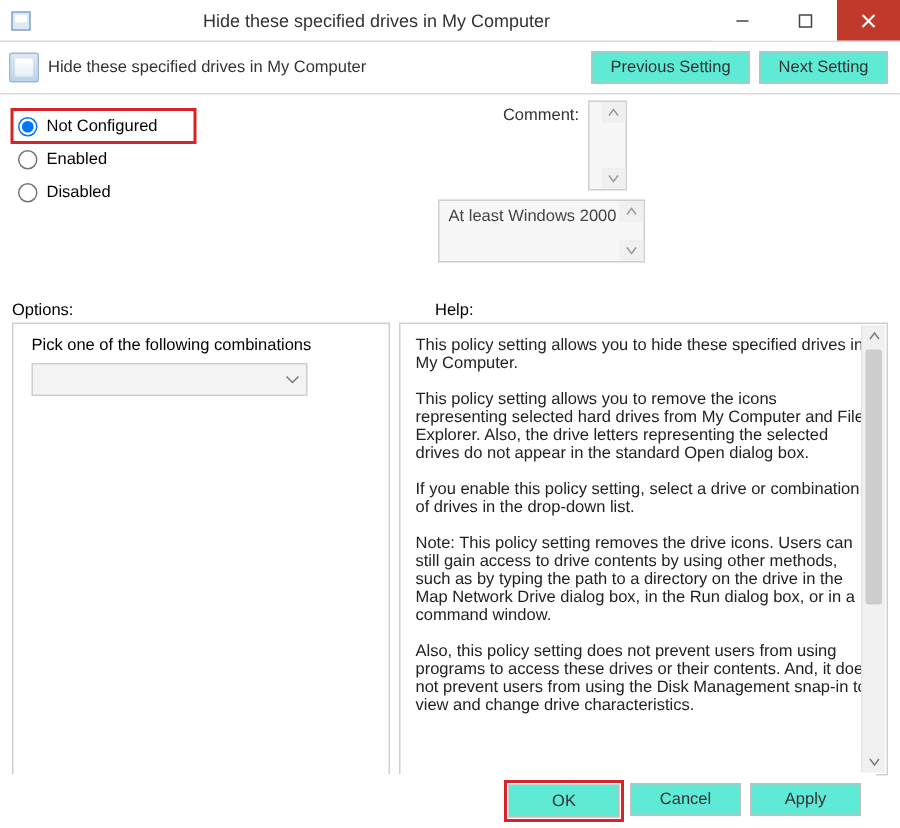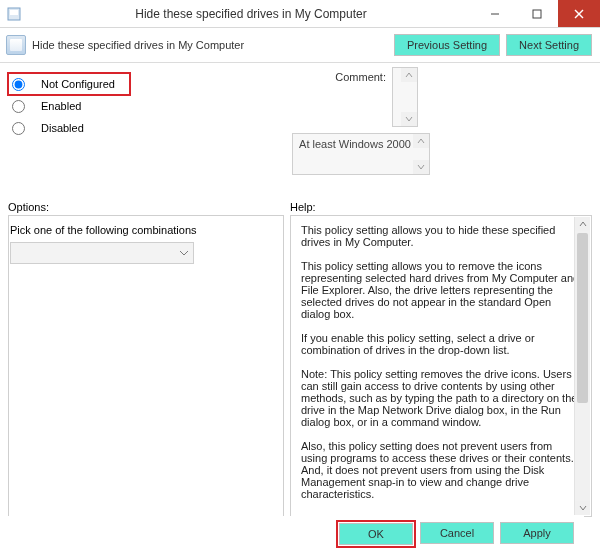--- a/index.html
+++ b/index.html
@@ -21,39 +21,39 @@
   .header-row { display: flex; align-items: center; padding: 6px 8px 6px 6px; border-bottom: 1px solid #dcdcdc; }
   .header-icon { width: 20px; height: 20px; margin-right: 6px; background: linear-gradient(#dde8f3, #bcd3ea); border: 1px solid #9bb8d4; border-radius: 2px; position: relative; }
   .header-icon::after { content: ""; position: absolute; inset: 3px; background: linear-gradient(#fff, #e6eef7); border-radius: 1px; }
   .header-title { flex: 1; color: #333; }
   .nav-buttons { display: flex; gap: 6px; }
   .btn { height: 22px; padding: 0 12px; background: #5eead4; border: 1px solid #c0c0c0; color: #333; display: flex; align-items: center; cursor: pointer; }
 
   
   .config-area { display: flex; padding: 4px 8px 6px 8px; }
   .radio-col { width: 122px; padding-top: 6px; }
-  .radio-row { display: flex; align-items: center; height: 22px; gap: 16px; padding-left: 4px; cursor: pointer; }
+  .radio-row { display: flex; align-items: center; height: 22px; gap: 6px; padding-left: 4px; cursor: pointer; }
   .radio-row input { margin: 0; }
   .highlight-red { outline: 2px solid #d8232a; outline-offset: -1px; }
   .fields-col { flex: 1; display: flex; flex-direction: column; gap: 6px; align-items: center; }
   .field-row { display: flex; }
   .field-label { width: 88px; text-align: right; padding-right: 6px; padding-top: 4px; color: #333; }
   .textarea-outer { position: relative; flex: 1; }
   .textarea, .supported-box { flex: 1; height: 60px; border: 1px solid #cfcfcf; background: #f7f7f7; padding: 4px 18px 4px 6px; overflow: hidden; color: #444; }
   .supported-box { height: 42px; display: flex; align-items: flex-start; }
   .fake-scroll { position: absolute; right: 1px; top: 1px; bottom: 1px; width: 16px; display: flex; flex-direction: column; justify-content: space-between; }
   .scroll-arrow { height: 14px; display: flex; align-items: center; justify-content: center; background: #f0f0f0; }
   .scroll-arrow svg { stroke: #9a9a9a; }
 
   
   .panel-labels { display: flex; padding: 2px 8px; margin-top: 18px; }
   .panel-labels > div:first-child { width: 282px; }
   .panels { display: flex; gap: 6px; padding: 0 8px; }
   .options-panel, .help-panel { border: 1px solid #cfcfcf; background: #fff; height: 302px; position: relative; }
-  .options-panel { width: 276px; padding: 8px 1px; }
+  .options-panel { width: 252px; padding: 8px 12px; }
   .help-panel { flex: 1; padding: 8px 10px; overflow: hidden; color: #222; }
   .help-panel p { margin: 0 0  0; margin-bottom: 12px; }
   .dropdown { width: 184px; height: 22px; border: 1px solid #cfcfcf; background: #f3f3f3; margin-top: 6px; display: flex; align-items: center; justify-content: flex-end; padding-right: 4px; cursor: pointer; }
   .dropdown svg { stroke: #7a7a7a; }
   .vscroll { position: absolute; right: 1px; top: 1px; bottom: 1px; width: 16px; background: #f1f1f1; border-left: 1px solid #e3e3e3; display: flex; flex-direction: column; }
   .vscroll .track { flex: 1; position: relative; }
   .vscroll .thumb { position: absolute; left: 2px; right: 2px; top: 2px; height: 170px; background: #cdcdcd; border-radius: 2px; }
 
   
   .footer { position: absolute; left: 0; right: 16px; bottom: 0; padding: 6px 10px; display: flex; justify-content: flex-end; gap: 6px; background: #fff; }

